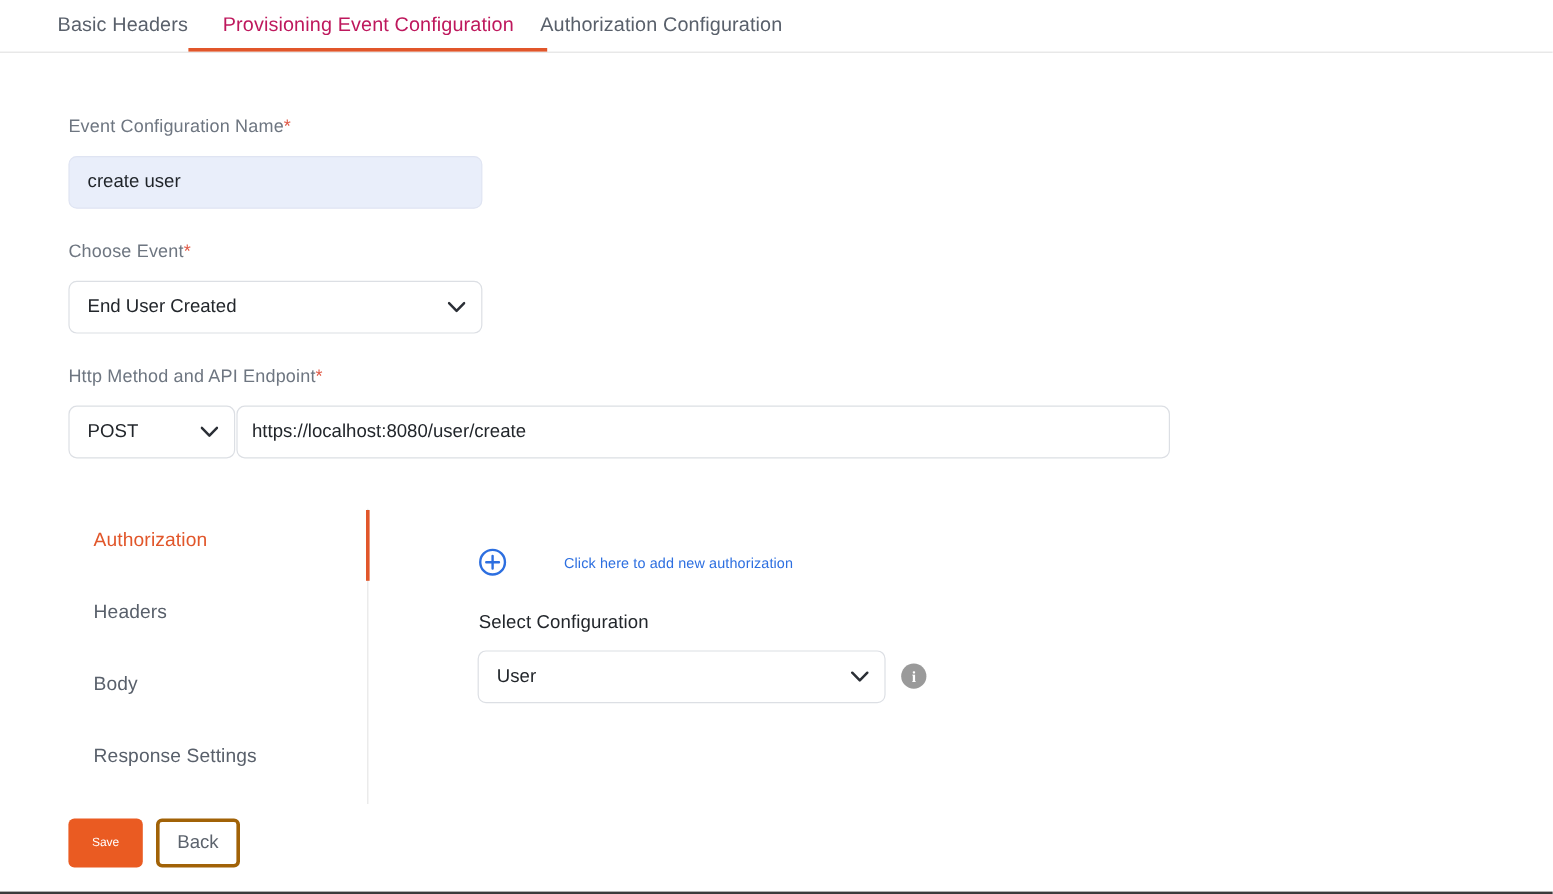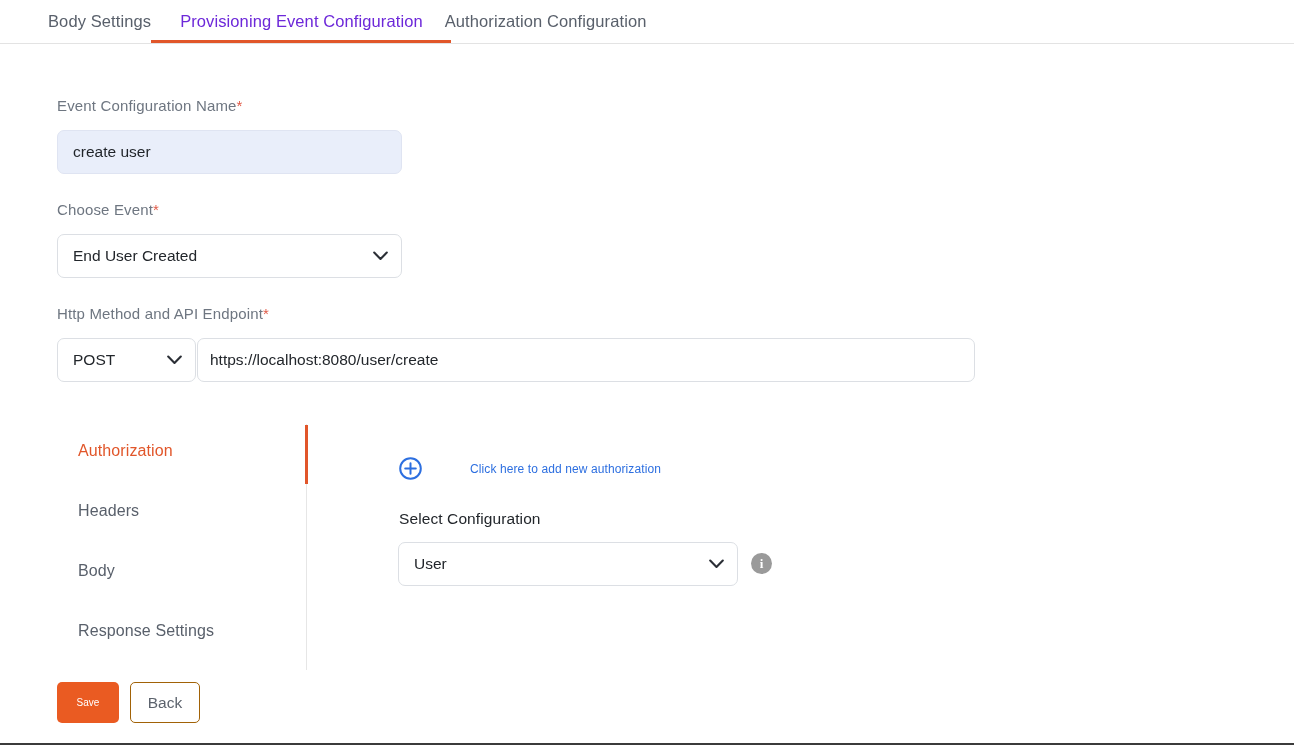--- a/index.html
+++ b/index.html
@@ -39,21 +39,21 @@
     font-size: 16.5px;
     color: #59606b;
     cursor: pointer;
     white-space: nowrap;
     letter-spacing: 0.1px;
   }
   .tab-basic     { margin-left: 48px; }
   .tab-prov      { margin-left: 29px; }
   .tab-auth      { margin-left: 22px; }
   .tab.active {
-    color: #6d28d9;
+    color: #be185d;
     justify-content: center;
   }
   .tab.active::after {
     content: "";
     position: absolute;
     left: -29px;
     right: -28px;
     bottom: 0;
     height: 3px;
     background: #e1562a;
@@ -274,21 +274,21 @@
     border-radius: 5px;
     font-size: 10px;
     font-family: "Liberation Sans", sans-serif;
     cursor: pointer;
   }
   .btn-back {
     width: 70px;
     height: 41px;
     background: #ffffff;
     color: #5c636d;
-    border: 1px solid #a16207;
+    border: 3px solid #a16207;
     border-radius: 5px;
     font-size: 15.5px;
     font-family: "Liberation Sans", sans-serif;
     cursor: pointer;
   }
 
   .bottom-rule {
     position: absolute;
     left: 0;
     bottom: 0;
@@ -297,21 +297,21 @@
     background: #3b3b3b;
   }
 </style>
 </head>
 <body>
 
 <div class="page">
 
   <div class="tabbar">
     <div class="tab tab-basic">
-      <span>Body Settings</span>
+      <span>Basic Headers</span>
     </div>
     <div class="tab tab-prov active">
       <span>Provisioning Event Configuration</span>
     </div>
     <div class="tab tab-auth">
       <span>Authorization Configuration</span>
     </div>
   </div>
 
   <div class="form">

